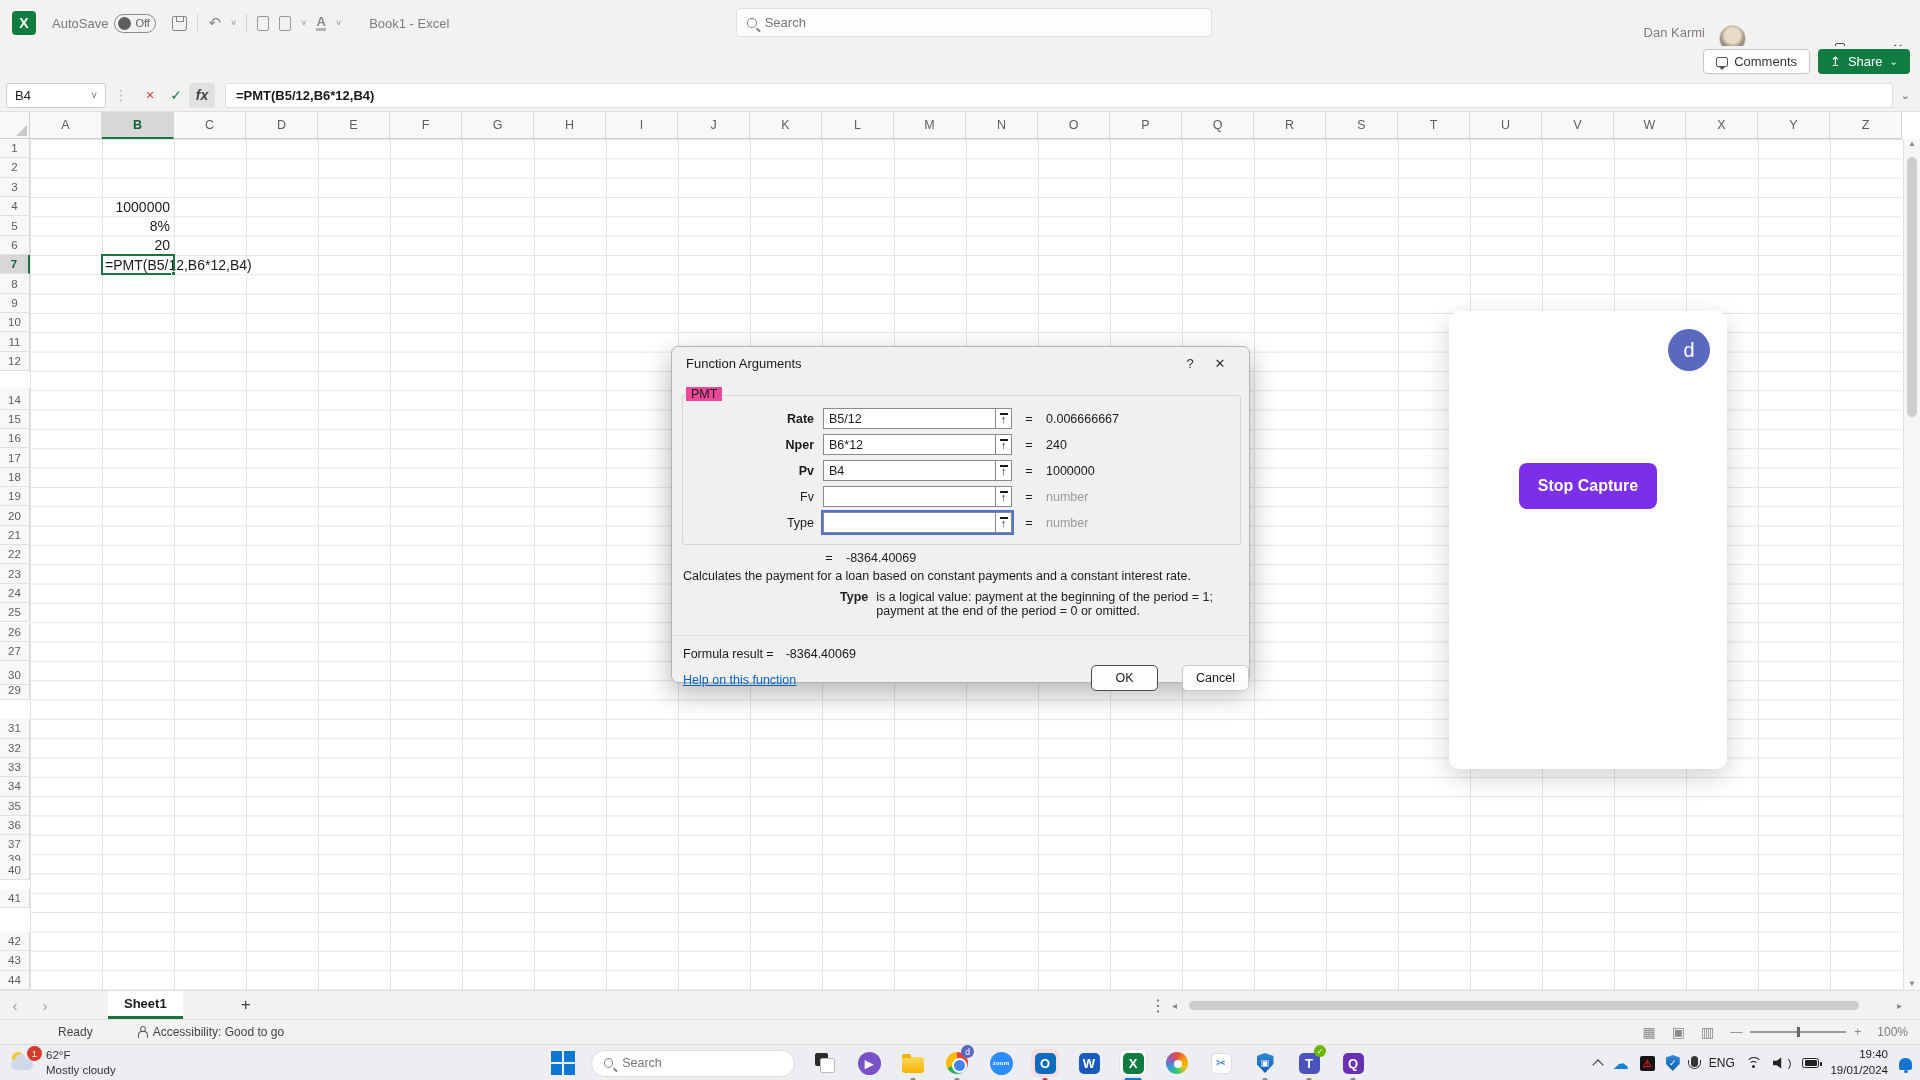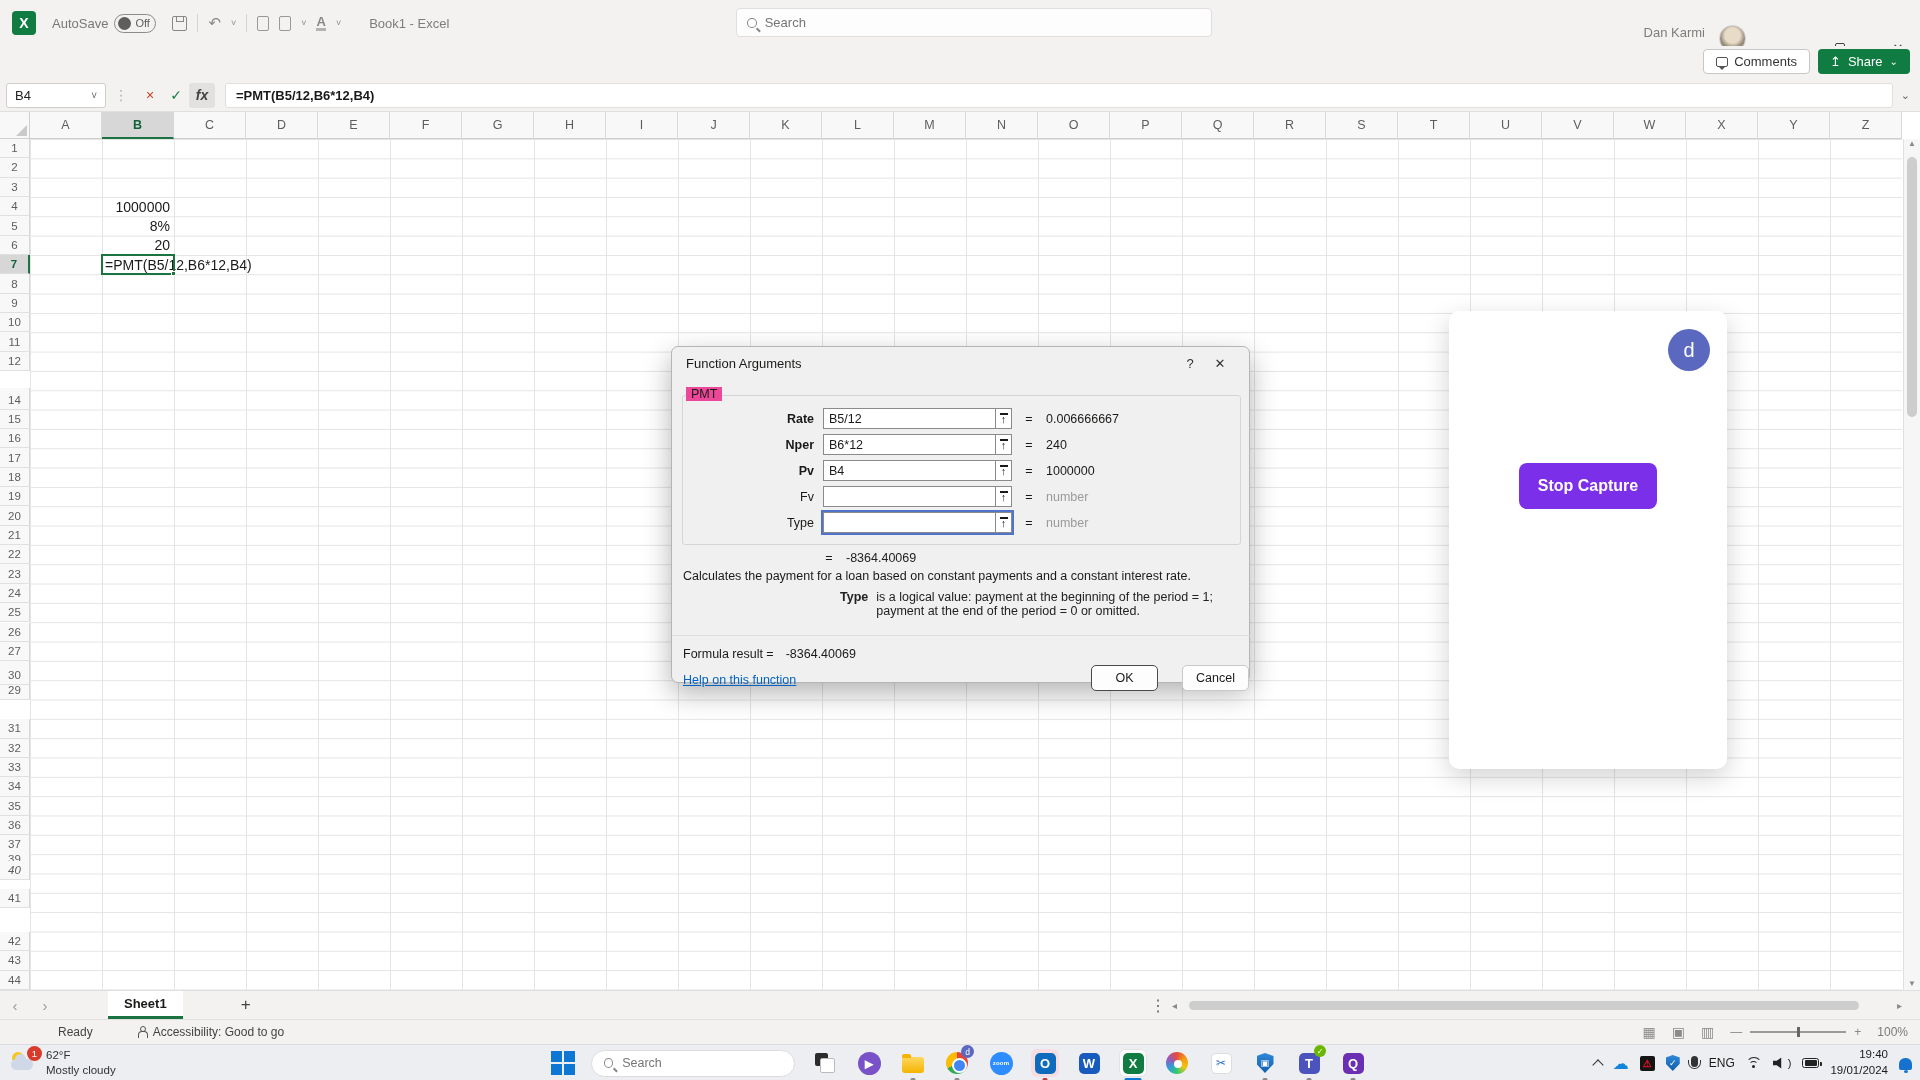--- a/index.html
+++ b/index.html
@@ -323,21 +323,21 @@
       <div class="rowhdr" style="top: 554px; height: 19.34px;">30</div>
       <div class="rowhdr" style="top: 607.2px; height: 19.34px;">31</div>
       <div class="rowhdr" style="top: 626.54px; height: 19.34px;">32</div>
       <div class="rowhdr" style="top: 645.88px; height: 19.34px;">33</div>
       <div class="rowhdr" style="top: 665.22px; height: 19.34px;">34</div>
       <div class="rowhdr" style="top: 684.56px; height: 19.34px;">35</div>
       <div class="rowhdr" style="top: 703.9px; height: 19.34px;">36</div>
       <div class="rowhdr" style="top: 723.24px; height: 19.34px; text-align: center;">37</div>
       <div class="rowhdr" style="top: 742.58px; height: 19.34px;">38</div>
       <div class="rowhdr" style="top: 738px; height: 19.34px; text-align: center;">39</div>
-      <div class="rowhdr" style="top: 749px; height: 19.34px; font-style: italic;">40</div>
+      <div class="rowhdr" style="top: 749px; height: 19.34px;">40</div>
       <div class="rowhdr" style="top: 777px; height: 19.34px;">41</div>
       <div class="rowhdr" style="top: 819.94px; height: 19.34px;">42</div>
       <div class="rowhdr" style="top: 839.28px; height: 19.34px;">43</div>
       <div class="rowhdr" style="top: 858.62px; height: 19.34px;">44</div>
     </div>
   <div id="sheet">
       <div class="cell right" style="left: 72px; top: 58.02px; width: 72px;">1000000</div>
       <div class="cell right" style="left: 72px; top: 77.36px; width: 72px;">8%</div>
       <div class="cell right" style="left: 72px; top: 96.7px; width: 72px;">20</div>
       <div class="cell left" style="left: 72px; top: 116.04px;">=PMT(B5/12,B6*12,B4)</div>

